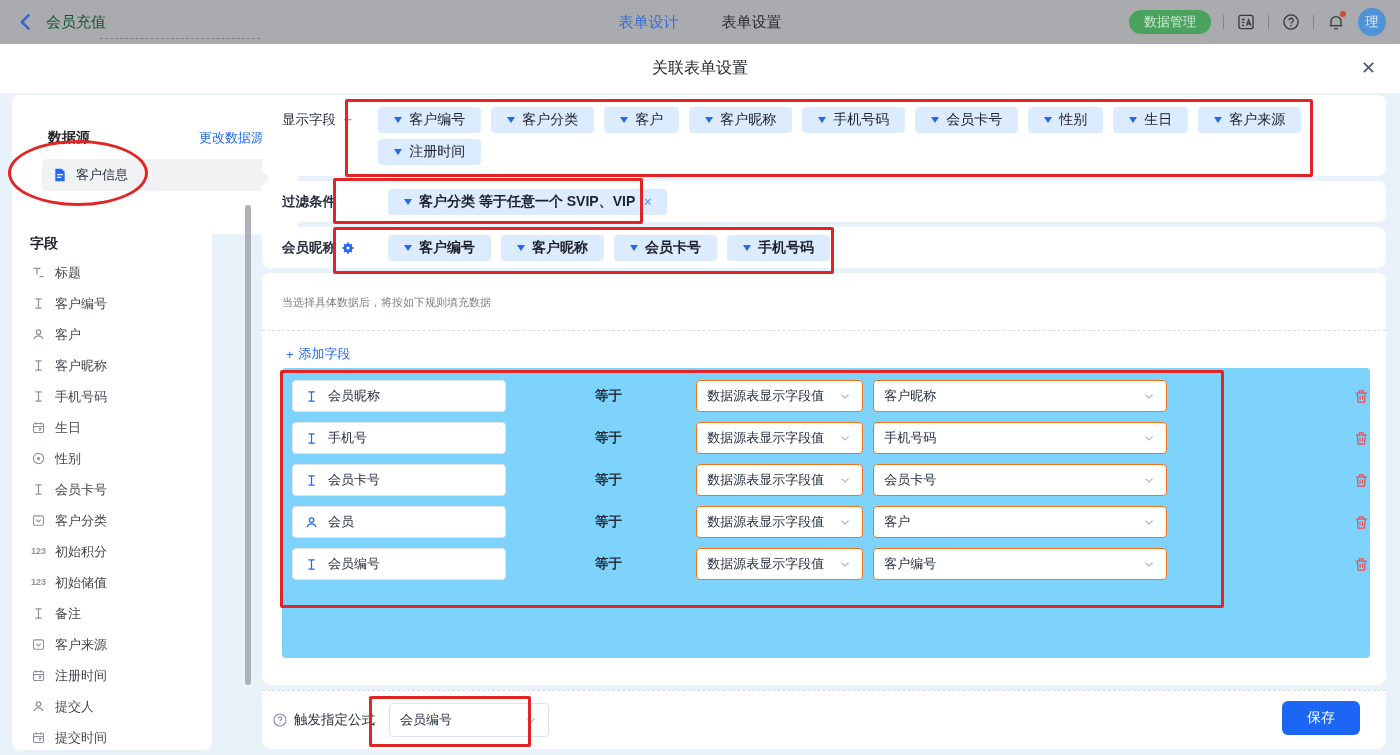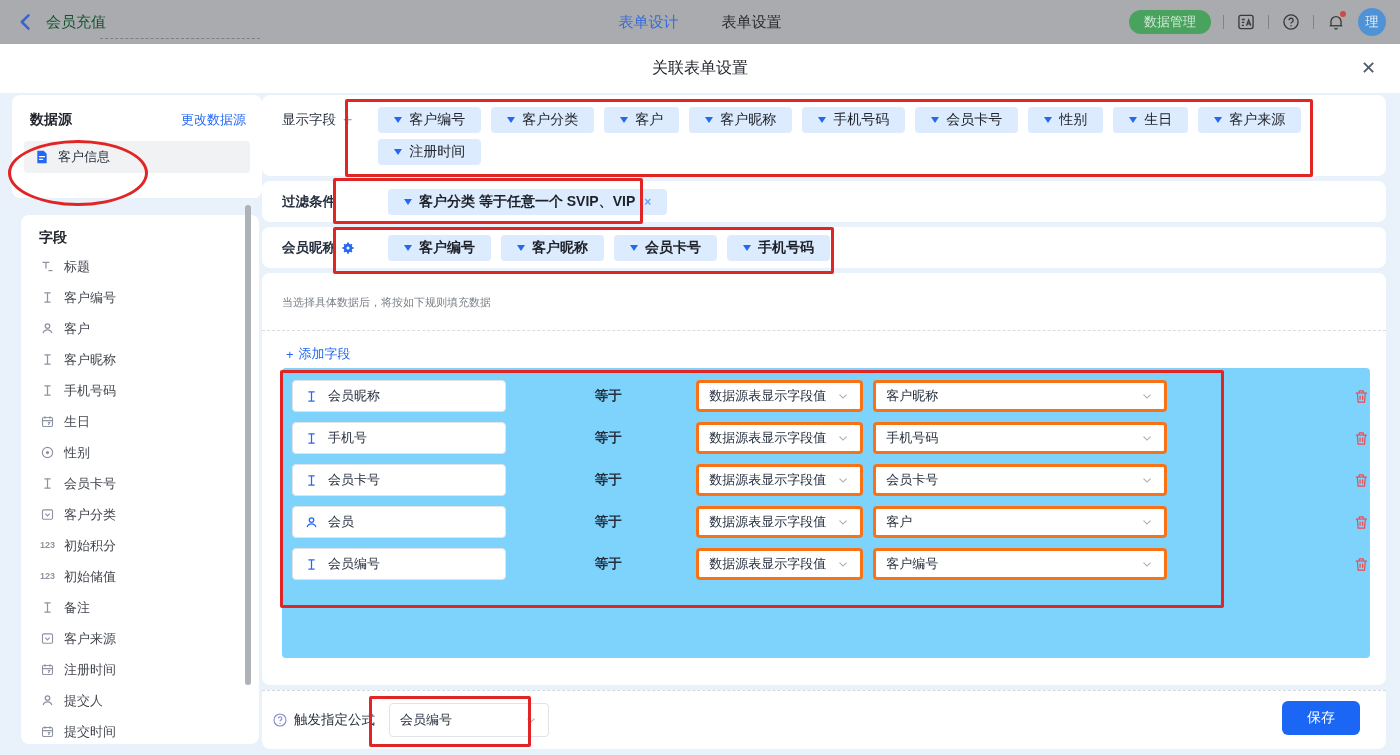--- a/index.html
+++ b/index.html
@@ -25,27 +25,27 @@
   .tb-ic svg{width:100%;height:100%;}
   .bell-dot{position:absolute;right:0;top:-1px;width:6px;height:6px;border-radius:50%;background:#cf4a42;}
   .avatar{width:28px;height:28px;border-radius:50%;background:#4f93d6;color:#e9f1f9;font-size:13px;display:inline-flex;align-items:center;justify-content:center;}
   
   .modal-head{position:absolute;left:0;top:44px;width:1400px;height:49px;background:#fff;z-index:2;}
   .modal-title{position:absolute;left:0;right:0;top:0;height:49px;display:flex;align-items:center;justify-content:center;font-size:16px;font-weight:500;color:#1f2329;}
   .modal-close{position:absolute;right:24px;top:12px;font-size:18px;color:#4e5969;cursor:pointer;line-height:24px;}
   
   .card{position:absolute;background:#fff;border-radius:8px;}
   
-  .ds-card{left:12px;top:95px;width:250px;height:103px;padding:0;}
+  .ds-card{left:12px;top:95px;width:250px;height:103px;padding:18px;}
   .ds-head{display:flex;justify-content:space-between;align-items:center;padding:16px 16px 0 18px;}
   .ds-title,.fl-title{font-size:14px;font-weight:bold;color:#1f2329;}
   .link{color:#2468f2;cursor:pointer;font-size:13px;}
   .ds-item{margin:12px 12px 0 12px;height:32px;background:#f1f2f4;border-radius:4px;display:flex;align-items:center;gap:8px;padding:0 10px;}
   .ds-item .ic{width:16px;height:16px;display:inline-flex;}
-  .fl-card{left:12px;top:215px;width:238px;height:529px;overflow:hidden;margin-left:9px;}
+  .fl-card{left:12px;top:221px;width:200px;height:529px;overflow:hidden;}
   .fl-head{padding:14px 0 4px 18px;}
   .f-item{height:31px;display:flex;align-items:center;gap:9px;padding-left:19px;color:#42464e;cursor:pointer;}
   .f-ic{width:15px;height:15px;display:inline-flex;color:#8d93a1;flex:none;justify-content:flex-end;}
   .f-ic svg{width:100%;height:100%;}
   .f-ic.blue{color:#2468f2;}
   .num123{font-size:9px;font-weight:bold;color:#8d93a1;letter-spacing:0;line-height:15px;}
   .sb-scroll{position:absolute;left:245px;top:205px;width:6px;height:480px;border-radius:3px;background:#aeb1b8;z-index:3;}
   
   .r1{left:262px;top:95px;width:1124px;height:81px;}
   .r2{left:262px;top:181px;width:1124px;height:41px;}
@@ -63,21 +63,21 @@
   .r-inner{display:flex;align-items:center;height:41px;padding-left:20px;font-weight:bold;}
   .gear{width:14px;height:14px;display:inline-flex;margin-left:5px;cursor:pointer;}
   .gear svg{width:100%;height:100%;}
   .hint{padding:22px 0 0 20px;color:#7a8087;font-size:11px;}
   .dash-div{margin-top:20px;border-top:1px dashed #d8dce2;}
   .addf{display:inline-flex;align-items:center;gap:5px;margin:14px 0 0 24px;color:#2468f2;font-size:13px;cursor:pointer;}
   .rules-panel{position:absolute;left:20px;top:95px;width:1088px;height:290px;background:#7dd3fc;border-radius:4px;padding-top:12px;box-sizing:border-box;}
   .rule-row{display:flex;align-items:center;height:32px;margin:0 0 10px 10px;}
   .rule-field{width:218px;height:32px;box-sizing:border-box;background:#fff;border:1px solid #e0e3e8;border-radius:4px;display:flex;align-items:center;gap:9px;padding:0 11px;color:#27303f;}
   .eq{margin-left:89px;width:28px;font-size:13.5px;color:#27303f;font-weight:bold;}
-  .sel{height:32px;box-sizing:border-box;background:#fff;border:3px solid #f97316;border-radius:4px;display:flex;align-items:center;justify-content:space-between;padding:0 10px;color:#27303f;cursor:pointer;}
+  .sel{height:32px;box-sizing:border-box;background:#fff;border:1px solid #f97316;border-radius:4px;display:flex;align-items:center;justify-content:space-between;padding:0 10px;color:#27303f;cursor:pointer;}
   .sel1{width:170px;margin-left:74px;}
   .sel2{width:300px;margin-left:10px;}
   .chev{width:14px;height:14px;display:inline-flex;flex:none;}
   .chev svg{width:100%;height:100%;}
   .trash{width:17px;height:17px;display:inline-flex;margin-left:186px;cursor:pointer;}
   .trash svg{width:100%;height:100%;}
   .mf-inner{display:flex;align-items:center;height:58px;padding-left:10px;}
   .qmark{width:16px;height:16px;display:inline-flex;margin:0 6px 0 0;}
   .qmark svg{width:100%;height:100%;}
   .mf-select{width:160px;height:34px;box-sizing:border-box;margin-left:14px;background:#fff;border:1px solid #e0e3e8;border-radius:4px;display:flex;align-items:center;justify-content:space-between;padding:0 10px;cursor:pointer;}

